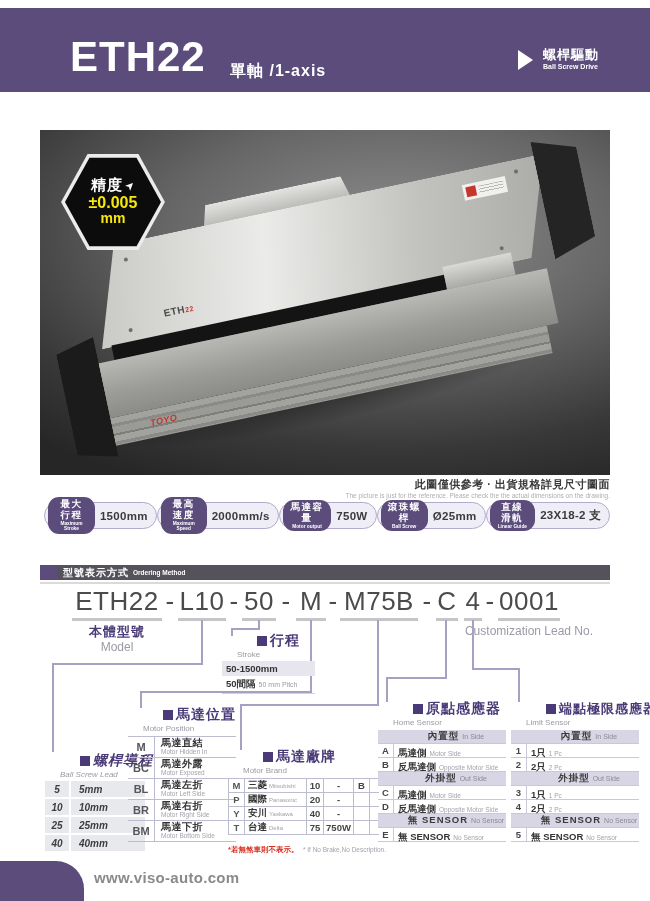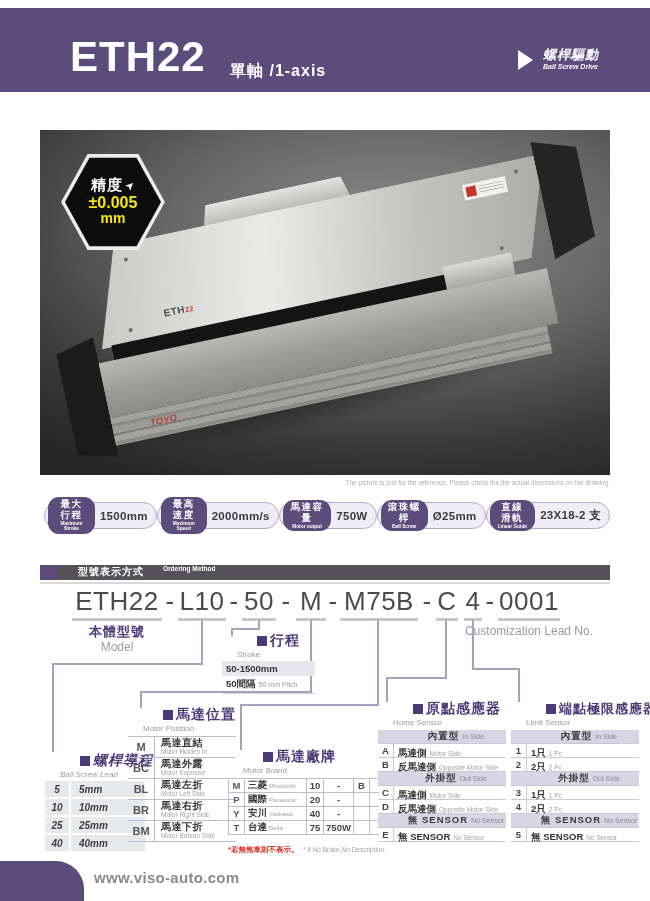--- a/index.html
+++ b/index.html
@@ -3,21 +3,21 @@
 <meta charset="utf-8">
 <style>
   html,body{margin:0;padding:0;background:#fff;}
   #page{position:relative;width:650px;height:901px;background:#fff;overflow:hidden;
         font-family:"Liberation Sans","DejaVu Sans",sans-serif;}
 
   
   .hdr{position:absolute;left:0;top:8px;width:650px;height:84px;background:#5b4c7c;}
   .hdr-model{position:absolute;left:70px;top:28px;font-size:42px;font-weight:bold;color:#fff;letter-spacing:1px;line-height:1;}
   .hdr-axis{position:absolute;left:230px;top:53px;font-size:16px;font-weight:bold;color:#fff;letter-spacing:1px;}
-  .hdr-right{position:absolute;left:518px;top:40px;display:flex;align-items:center;font-style:italic;}
+  .hdr-right{position:absolute;left:518px;top:40px;display:flex;align-items:center;}
   .tri{width:0;height:0;border-left:15px solid #fff;border-top:10px solid transparent;border-bottom:10px solid transparent;margin-top:2px;}
   .hdr-drive{margin-left:10px;color:#fff;line-height:1.15;}
   .hdr-drive .cjk{font-size:13px;font-weight:bold;letter-spacing:1px;}
   .hdr-drive .en{font-size:7px;font-weight:bold;}
 
   
   .photo{position:absolute;left:40px;top:130px;width:570px;height:345px;overflow:hidden;
          background:radial-gradient(ellipse 95% 80% at 62% 30%, #8e8e8e 0%, #666 42%, #383838 78%, #262626 100%);}
   .floor-shadow{position:absolute;left:40px;top:225px;width:480px;height:70px;
          background:radial-gradient(ellipse at center, rgba(0,0,0,.5) 0%, rgba(0,0,0,0) 68%);transform:rotate(-12deg);}
@@ -63,21 +63,21 @@
   
   .pills{position:absolute;left:44px;top:502px;width:566px;display:flex;justify-content:space-between;}
   .pill{display:inline-flex;align-items:center;background:#efedf5;border:1.5px solid #b2a9cc;
         border-radius:14px;height:27px;box-sizing:border-box;padding:0 8px 0 3px;}
   .pill-badge{background:#5b4c7c;color:#fff;border-radius:11px;padding:2px 7px;text-align:center;line-height:1.15;}
   .pill-badge .cjk{font-size:9.5px;font-weight:bold;letter-spacing:1.5px;display:block;}
   .pill-badge .en{font-size:4.8px;font-weight:bold;display:block;}
   .pill-val{font-size:11.5px;font-weight:bold;color:#3b3b3d;margin-left:5px;letter-spacing:.3px;white-space:nowrap;}
 
   
-  .sec-bar{position:absolute;left:40px;top:565px;width:570px;height:15px;background:#56525b;display:flex;align-items:flex-start;gap:15px;}
+  .sec-bar{position:absolute;left:40px;top:565px;width:570px;height:15px;background:#56525b;display:flex;align-items:center;}
   .sec-sq{width:17px;height:15px;background:#5b4c7c;}
   .sec-cjk{color:#fff;font-size:10px;font-weight:bold;margin-left:6px;letter-spacing:1px;}
   .sec-en{color:#fff;font-size:6.5px;font-weight:bold;margin-left:4px;}
   .sec-line{position:absolute;left:40px;top:582px;width:570px;height:2px;background:#dadada;}
 
   .seg,.dashseg{position:absolute;top:587px;text-align:center;color:#4b4b4e;font-size:26px;line-height:28px;letter-spacing:.5px;}
   .seg .ul{height:2.5px;background:#c6c6c6;margin-top:3px;}
   .lbl{position:absolute;text-align:center;line-height:1.25;}
   .lbl .cjk{font-size:13px;font-weight:bold;color:#4a3a78;letter-spacing:1px;}
   .lbl .en{font-size:12px;color:#9a9aa5;}
@@ -189,20 +189,21 @@
           <span>精度</span>
           <span class="hex-arrow">➤</span>
         </div>
         <div class="hex-l2">±0.005</div>
         <div class="hex-l3">mm</div>
       </div>
     </div>
   </div>
 
   <div class="caption">
+    <div class="cjk">此圖僅供參考 · 出貨規格詳見尺寸圖面</div>
     <div class="en">The picture is just for the reference. Please check the the actual dimensions on the drawing.</div>
   </div>
 
   <div class="pills">
     <div class="pill">
       <div class="pill-badge">
           <span class="cjk">最大行程</span>
           <span class="en">Maximum Stroke</span>
         </div>
       <div class="pill-val">1500mm</div>

